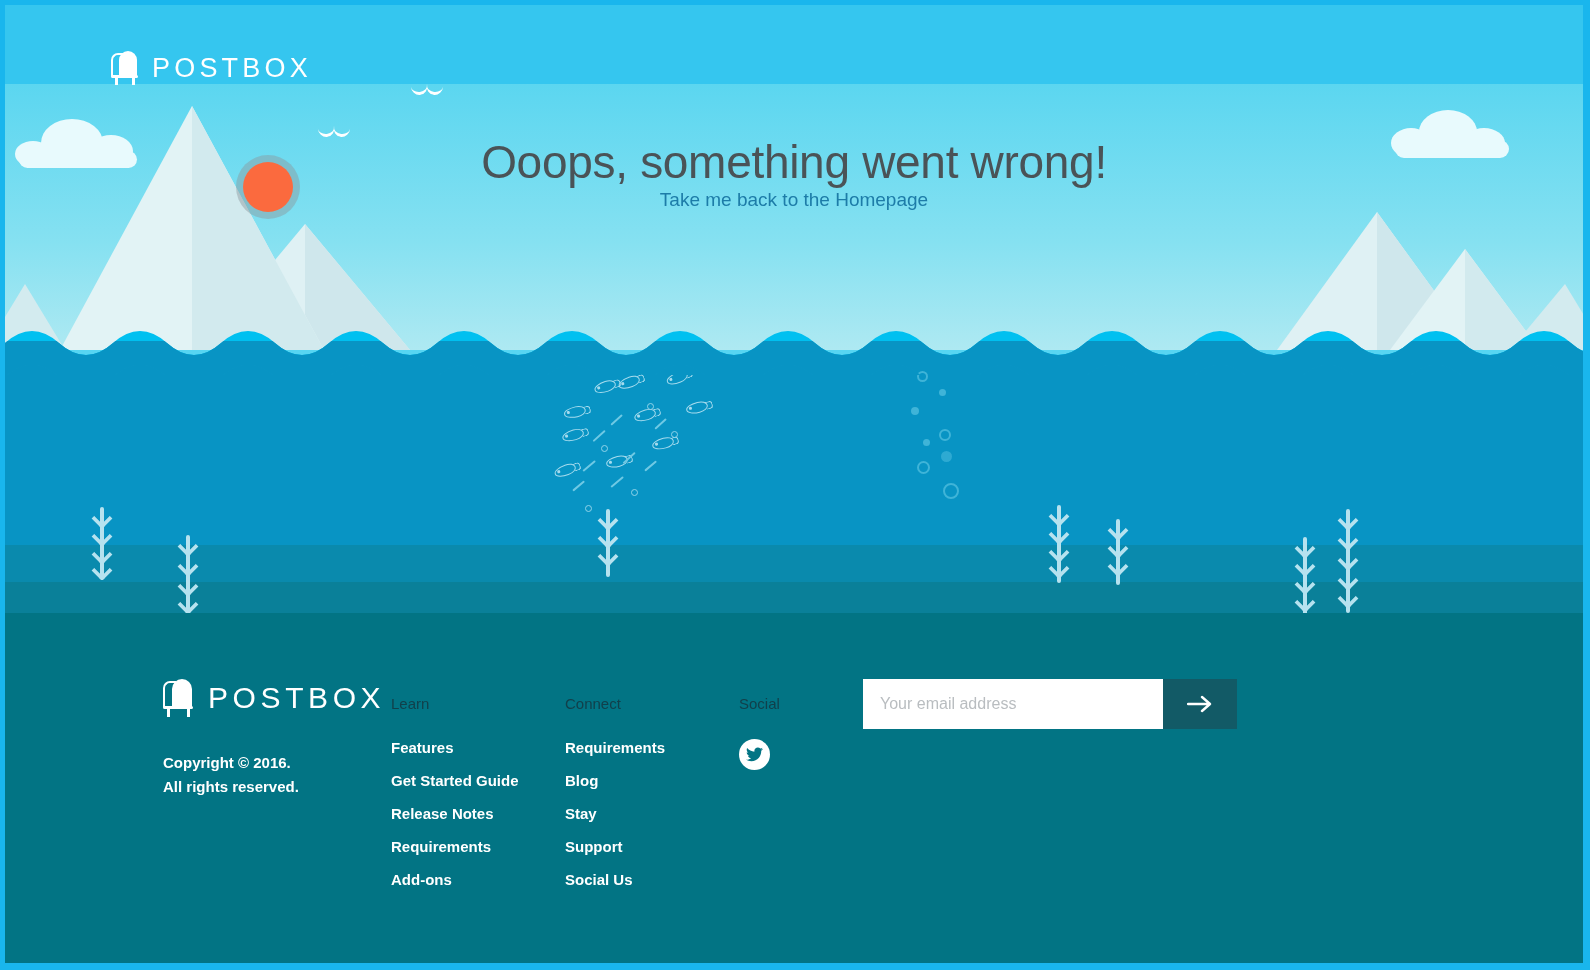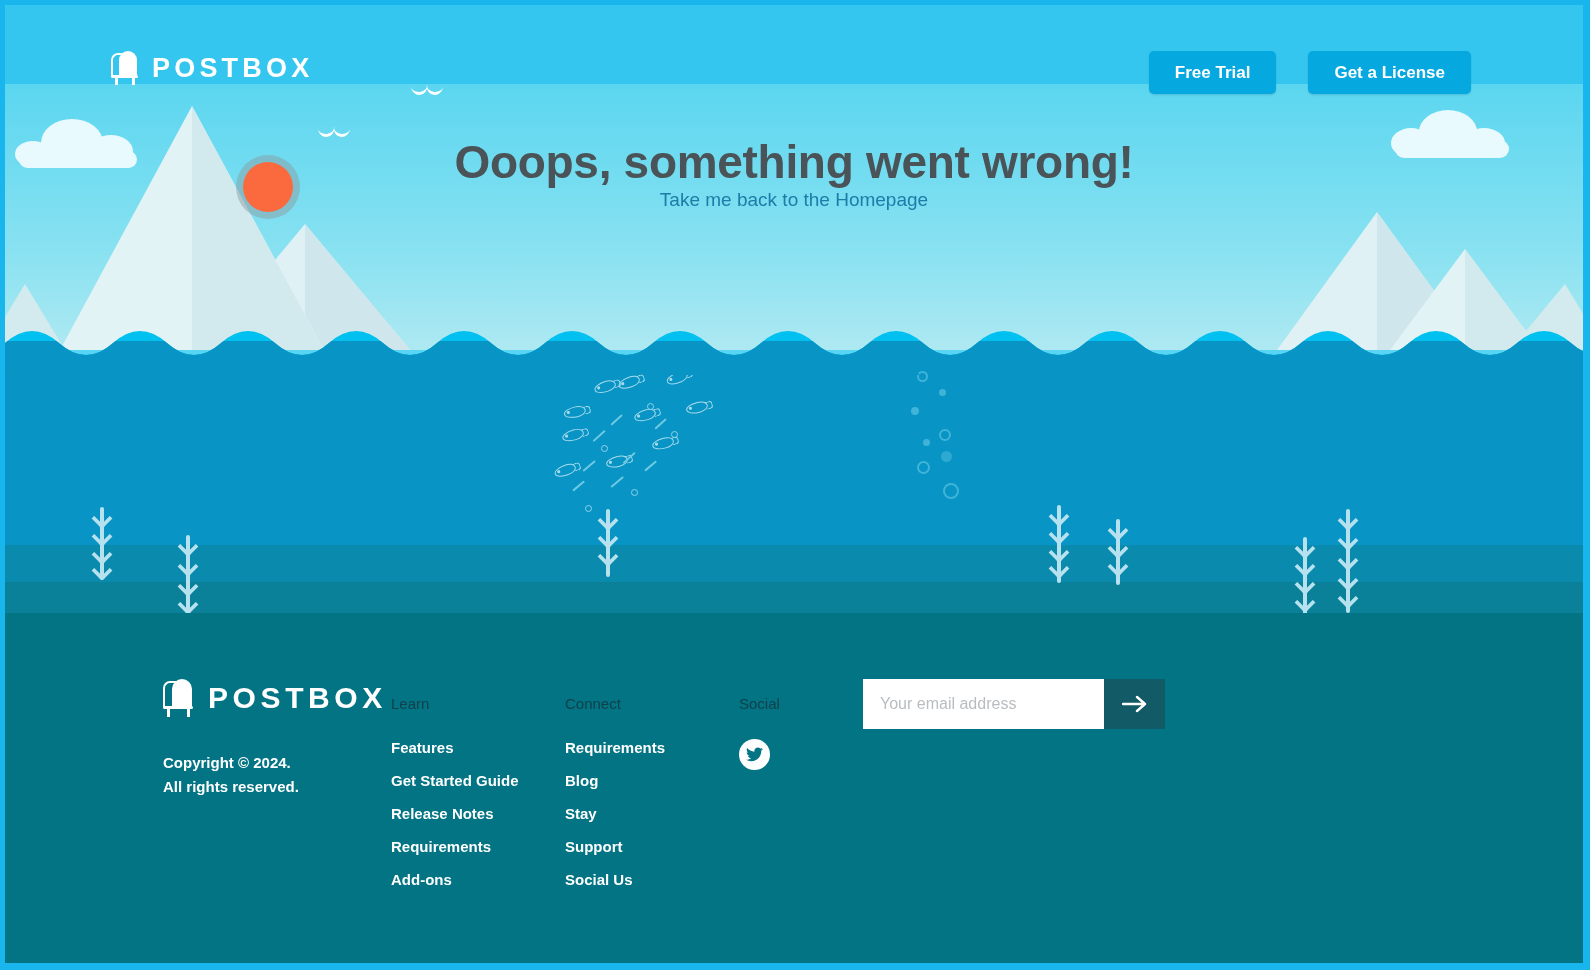--- a/index.html
+++ b/index.html
@@ -22,21 +22,21 @@
   .logo{position:absolute;display:flex;align-items:center;gap:13px;}
   .logo-top{left:106px;top:46px;}
   .mailbox{width:28px;height:34px;position:relative;flex:none;}
   .mb-body{position:absolute;left:8px;top:0;width:18px;height:26px;
     background:#fff;border-radius:9px 9px 2px 2px;}
   .mb-door{position:absolute;left:0;top:2px;width:12px;height:24px;
     border:2.5px solid #fff;border-right:none;border-radius:7px 0 0 2px;box-sizing:border-box;}
   .mb-base{position:absolute;left:0;top:24px;width:27px;height:2.5px;background:#fff;border-radius:2px;}
   .mb-leg1{position:absolute;left:4px;top:26px;width:2.5px;height:8px;background:#fff;}
   .mb-leg2{position:absolute;left:21px;top:26px;width:2.5px;height:8px;background:#fff;}
-  .logo-word{color:#fff;font-size:27px;letter-spacing:4.2px;font-weight:700;line-height:1;}
+  .logo-word{color:#fff;font-size:27px;letter-spacing:4.2px;font-weight:400;line-height:1;}
   .logo-foot .logo-word{font-size:30px;letter-spacing:4.6px;}
   .logo-foot .mailbox{width:32px;height:38px;}
   .logo-foot .mb-body{left:9px;width:20px;height:29px;border-radius:10px 10px 2px 2px;}
   .logo-foot .mb-door{width:13px;height:27px;}
   .logo-foot .mb-base{top:27px;width:30px;}
   .logo-foot .mb-leg1{top:29px;height:9px;}
   .logo-foot .mb-leg2{left:24px;top:29px;height:9px;}
 
   .hdr-btns{position:absolute;right:112px;top:46px;display:flex;gap:32px;}
   .btn{
@@ -88,39 +88,39 @@
     border:1.6px solid #a7dcee;border-left:none;border-radius:0 50% 50% 0/0 50% 50% 0;box-sizing:border-box;}
   .fish .eyef{position:absolute;left:3px;top:3px;width:2.5px;height:2.5px;border-radius:50%;background:#a7dcee;}
   .dash{position:absolute;height:1.6px;background:#6fc9e4;border-radius:1px;}
   .tinyb{position:absolute;border-radius:50%;border:1.6px solid #8fd3ea;}
 
   
   .boat{position:absolute;left:620px;top:455px;width:360px;height:175px;}
 
   
   .hero{position:absolute;left:0;top:130px;width:100%;text-align:center;z-index:30;}
-  .hero h1{margin:0;font-size:46px;color:#4a5357;font-weight:700;letter-spacing:-.3px;}
+  .hero h1{margin:0;font-size:46px;color:#4a5357;font-weight:400;letter-spacing:-.3px;}
   .hero a{display:inline-block;font-size:19px;color:#1d7ca8;text-decoration:none;}
 
   
   .footer{position:absolute;left:0;top:608px;width:100%;height:350px;background:#027484;z-index:20;}
   .f-inner{position:absolute;left:158px;top:66px;display:flex;gap:0;}
   .f-brand{width:228px;}
   .f-copy{margin-top:34px;color:#fff;font-size:15px;line-height:24px;font-weight:bold;}
   .f-col{width:174px;}
   .f-col.social{width:124px;}
   .f-col h4{margin:16px 0 27px 0;font-size:15px;color:#11404b;font-weight:400;}
   .f-col a{display:block;color:#fff;font-size:15px;font-weight:bold;
     text-decoration:none;margin-bottom:16px;}
   .tw{width:31px;height:31px;border-radius:50%;background:#fff;display:flex;
     align-items:center;justify-content:center;cursor:pointer;}
   .f-news{width:380px;}
   .f-news h4{margin:0 0 27px 0;font-size:17px;color:#11404b;font-weight:400;}
   .f-news p{margin:0 0 26px 0;color:#fff;font-size:15px;font-weight:bold;}
-  .subrow{display:flex;height:50px;width:302px;}
+  .subrow{display:flex;height:50px;width:374px;}
   .subrow input{flex:1;border:none;outline:none;background:#fff;
     font-size:16px;color:#555;padding:0 17px;font-family:inherit;}
   .subrow input::placeholder{color:#b9bdc0;}
   .subbtn{width:74px;background:#125a66;border:none;cursor:pointer;
     display:flex;align-items:center;justify-content:center;}
 </style>
 </head>
 <body>
 
 <div id="page">
@@ -336,24 +336,20 @@
     <div class="logo logo-top">
       <span class="mailbox">
         <span class="mb-body"></span>
           <span class="mb-door"></span>
         <span class="mb-base"></span>
           <span class="mb-leg1"></span>
           <span class="mb-leg2"></span>
       </span>
       <span class="logo-word">POSTBOX</span>
     </div>
-    <div class="hdr-btns">
-      <button class="btn">Free Trial</button>
-      <button class="btn">Get a License</button>
-    </div>
   </div>
 
   <div class="hero">
     <h1>Ooops, something went wrong!</h1>
     <a href="#">Take me back to the Homepage</a>
   </div>
 
   <div class="footer">
     <div class="f-inner">
 
@@ -362,21 +358,21 @@
           <span class="mailbox">
             <span class="mb-body"></span>
               <span class="mb-door"></span>
             <span class="mb-base"></span>
               <span class="mb-leg1"></span>
               <span class="mb-leg2"></span>
           </span>
           <span class="logo-word">POSTBOX</span>
         </div>
         <div class="f-copy">
-          <div>Copyright © 2024.</div>
+          <div>Copyright © 2016.</div>
           <div>All rights reserved.</div>
         </div>
       </div>
 
       <div class="f-col">
         <h4>Learn</h4>
         <a href="#">Features</a>
         <a href="#">Get Started Guide</a>
         <a href="#">Release Notes</a>
         <a href="#">Requirements</a>

